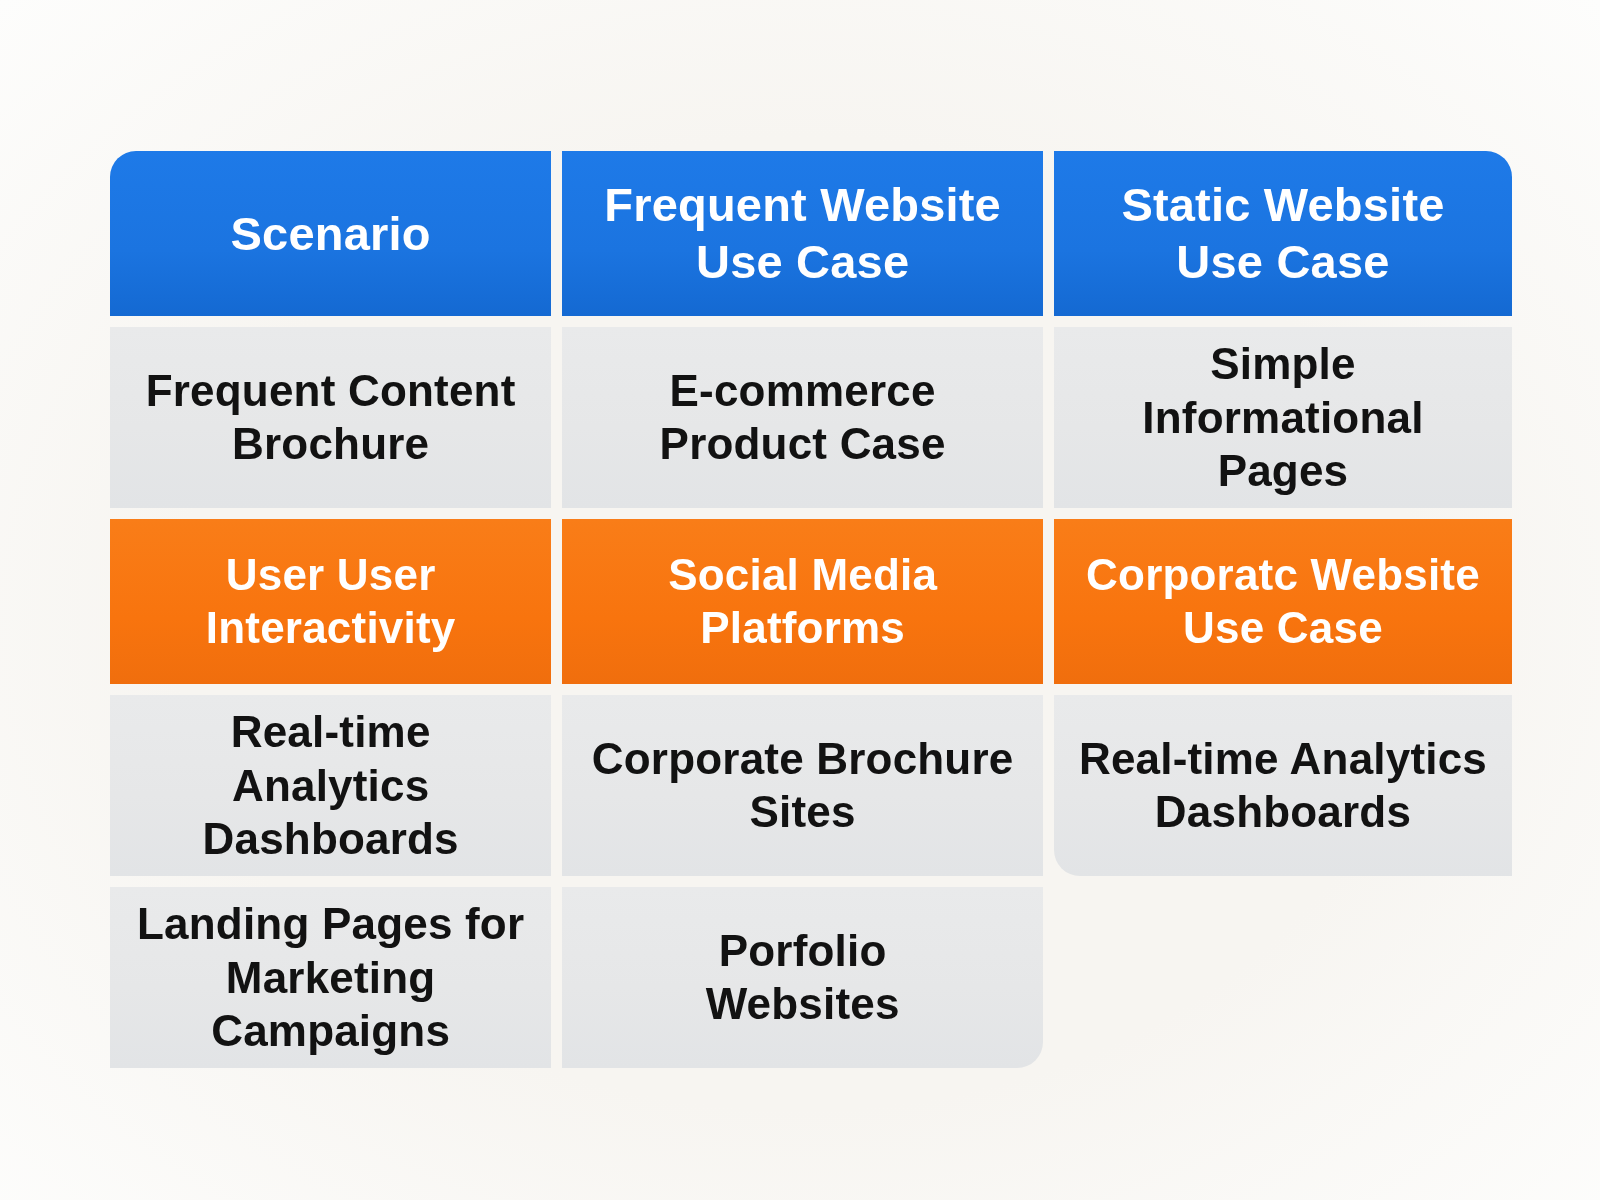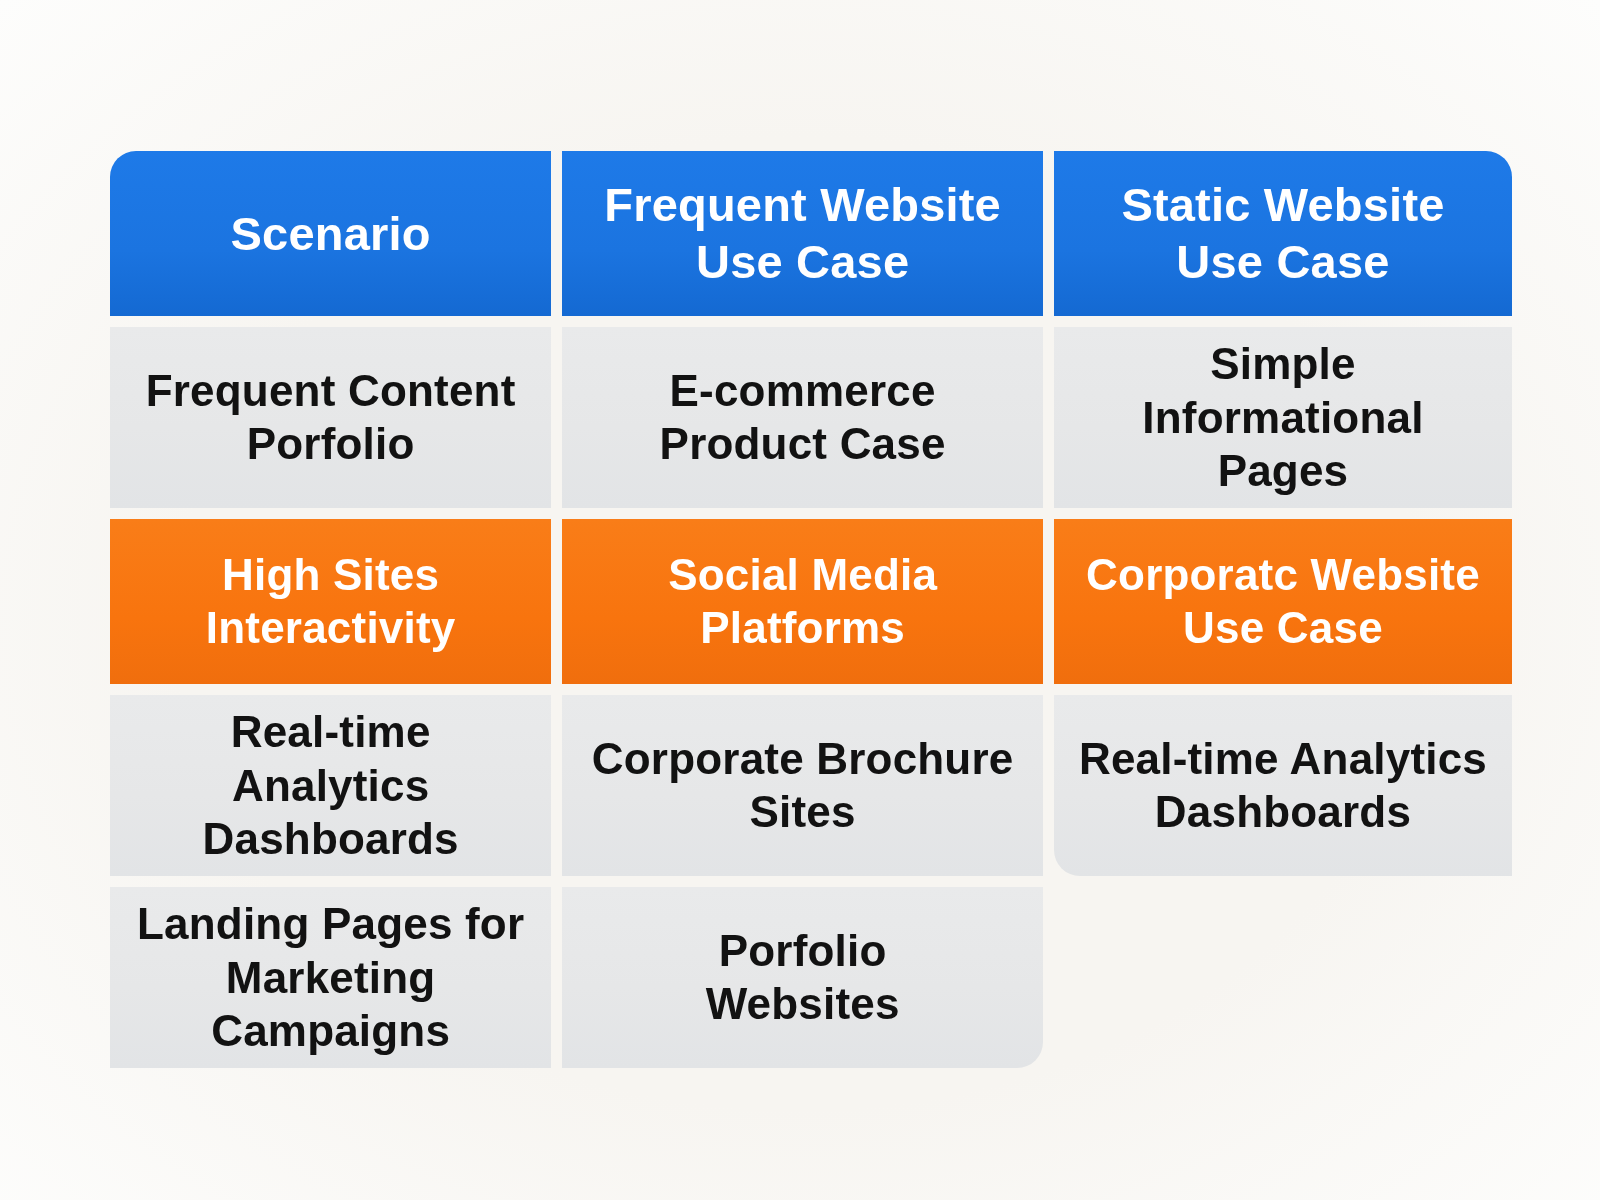--- a/index.html
+++ b/index.html
@@ -72,27 +72,27 @@
 
 <div class="comparison-table">
 
   <div class="cell header corner-tl">Scenario</div>
   <div class="cell header">Frequent Website
 Use Case</div>
   <div class="cell header corner-tr">Static Website
 Use Case</div>
 
   <div class="cell default">Frequent Content
-Porfolio</div>
+Brochure</div>
   <div class="cell default">E-commerce
 Product Case</div>
   <div class="cell default">Simple Informational
 Pages</div>
 
-  <div class="cell highlight">High Sites
+  <div class="cell highlight">User User
 Interactivity</div>
   <div class="cell highlight">Social Media
 Platforms</div>
   <div class="cell highlight">Corporatc Website
 Use Case</div>
 
   <div class="cell default">Real-time Analytics
 Dashboards</div>
   <div class="cell default">Corporate Brochure
 Sites</div>

